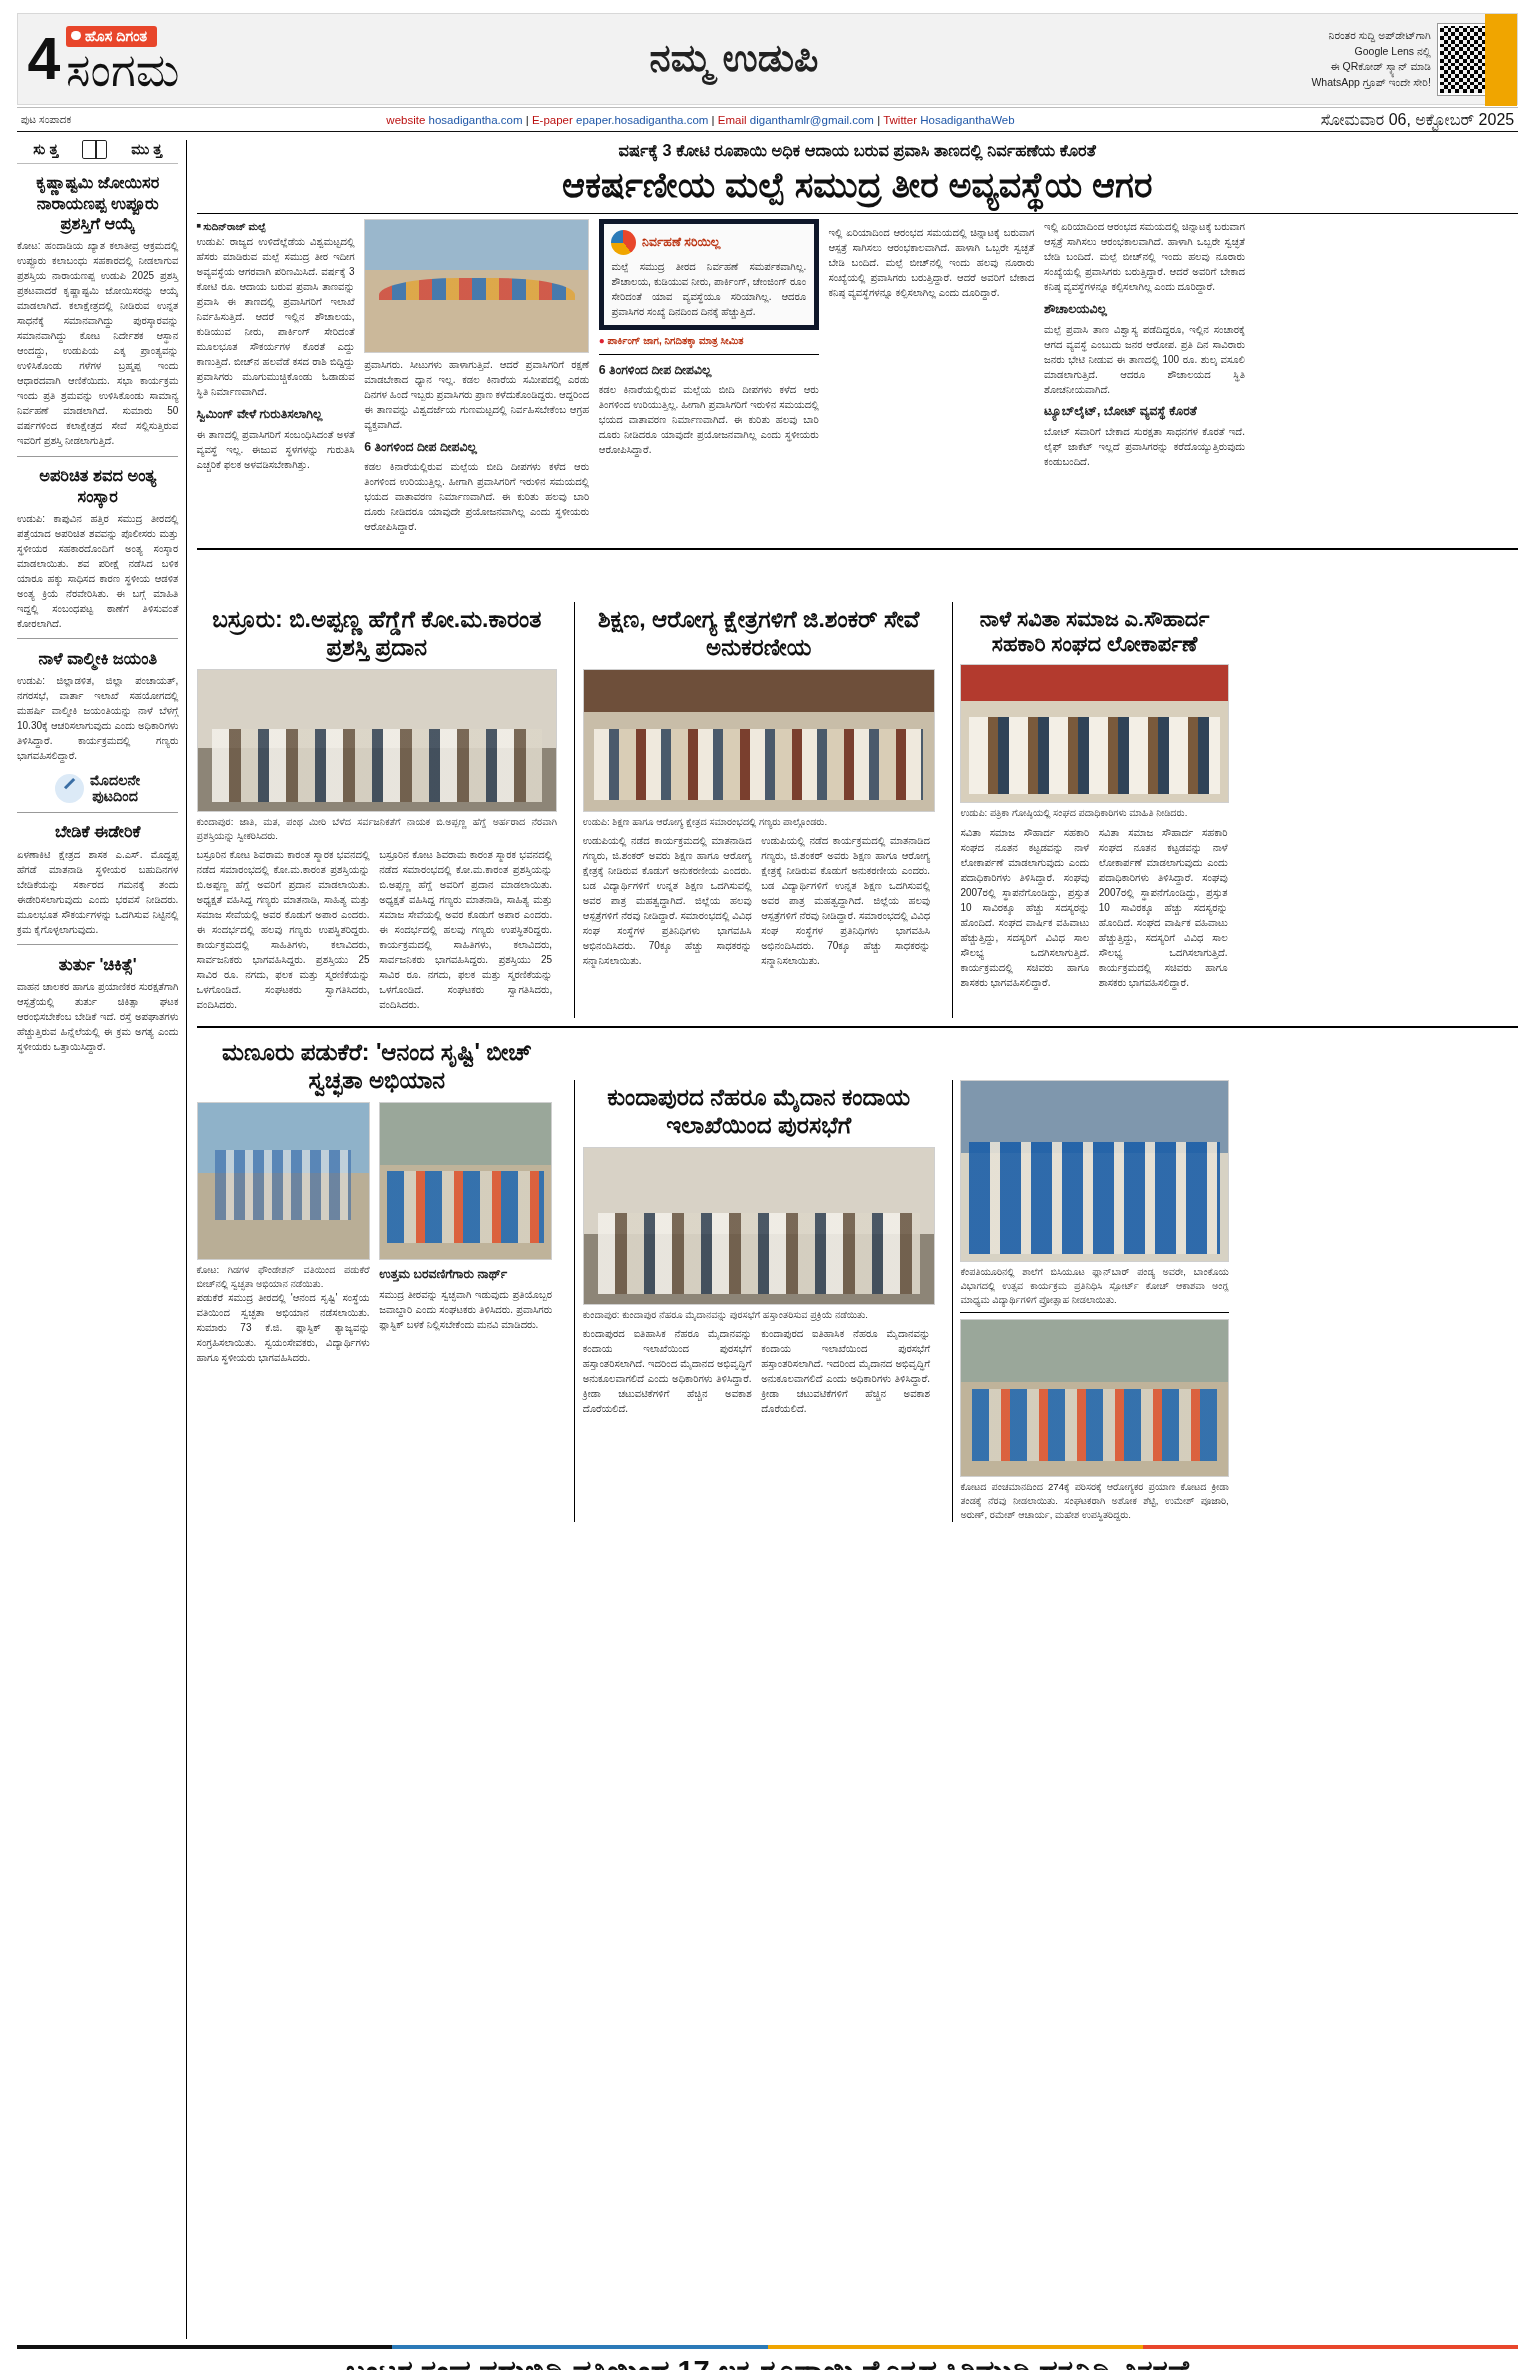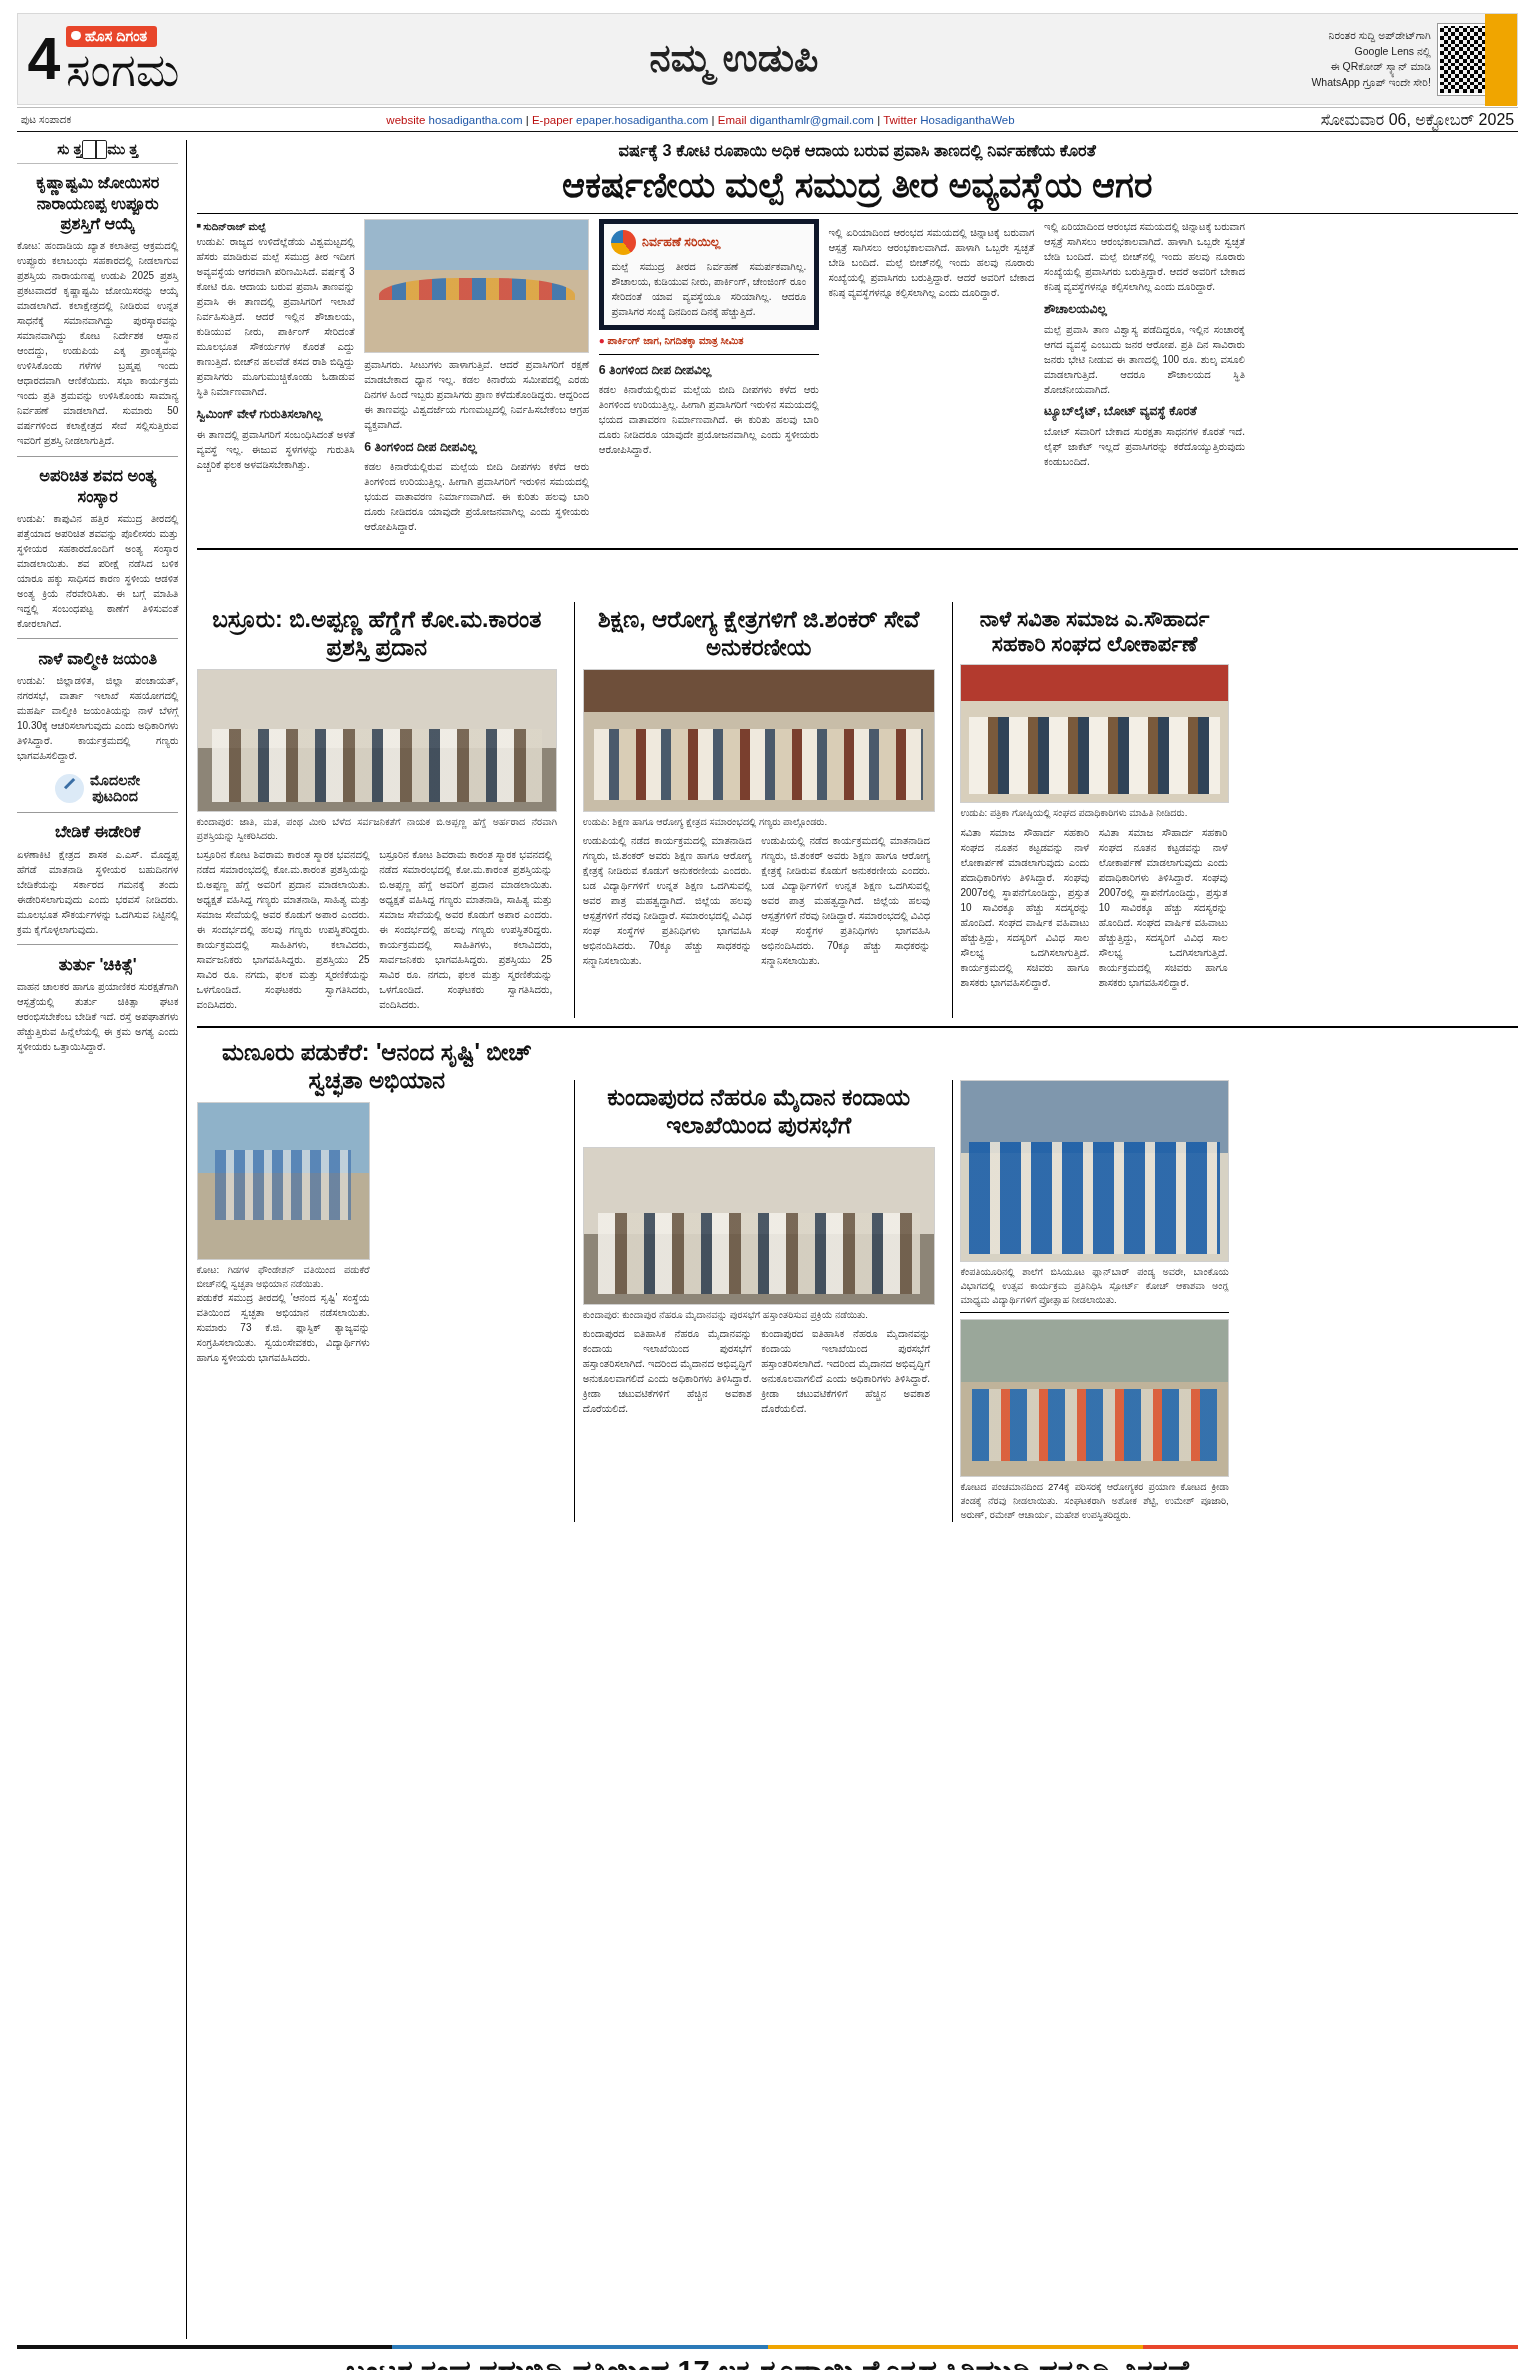--- a/index.html
+++ b/index.html
@@ -54,21 +54,21 @@
   .infobar .mid a { color:#1f57a8; text-decoration:none; }
   .infobar .mid .lbl { color:#b11; }
   .infobar .right { width:239px; text-align:right; font-size:16px; padding-right:3.8px; }
 
   
   .body-wrap { display:flex; margin-top:7.6px; height:2199px; }
   .rail { width:170px; padding-right:7.6px; border-right:1px solid #000; }
   .content { flex:1; padding-left:9.6px; }
 
   
-  .rail-head { display:flex; align-items:center; justify-content:center; gap:0; border-bottom:1px solid #bbb; padding-bottom:3.8px;}
+  .rail-head { display:flex; align-items:center; justify-content:center; gap:24px; border-bottom:1px solid #bbb; padding-bottom:3.8px;}
   .rail-head span{ font-size:14.3px; font-weight:bold; }
   .book-ico { width:25px; height:19px; border:1.9px solid #222; border-radius:1.9px; position:relative;}
   .book-ico:after{content:"";position:absolute;left:50%;top:0;width:1.9px;height:100%;background:#222;}
   .rail h3 { font-size:16.3px; font-weight:bold; text-align:center; margin:8.6px 0 4.8px; line-height:1.25; color:#111;}
   .rail p { font-size:10px; line-height:1.5; text-align:justify; margin:0 0 5.7px; color:#222;}
   .rail-rule { border:0; border-top:1px solid #999; margin:7.6px 0; }
   .pen-head{ display:flex; align-items:center; gap:5.7px; justify-content:center; margin:9.6px 0 1.9px;}
   .pen-ico{ width:29px;height:29px;border-radius:50%;background:#dceaf7;position:relative;}
   .pen-ico:after{content:"";position:absolute;left:7.6px;top:7.6px;width:13.4px;height:2.9px;background:#3a6ea5;transform:rotate(-45deg);}
   .pen-title{ font-size:14.3px;font-weight:bold;color:#1a1a1a;line-height:1.1;text-align:center;}
@@ -331,20 +331,25 @@
 
       <div class="cols">
         <div class="col" style="width:368px;padding-right:7.6px">
           <div class="sec-head">ಮಣೂರು ಪಡುಕೆರೆ: 'ಆನಂದ ಸೃಷ್ಟಿ' ಬೀಚ್ ಸ್ವಚ್ಛತಾ ಅಭಿಯಾನ</div>
           <div class="cols">
             <div style="width:48%">
               <div class="photo sea" style="height:158px"></div>
               <div class="cap">ಕೋಟ: ಗಿಡಗಳ ಫೌಂಡೇಶನ್ ವತಿಯಿಂದ ಪಡುಕೆರೆ ಬೀಚ್‌ನಲ್ಲಿ ಸ್ವಚ್ಛತಾ ಅಭಿಯಾನ ನಡೆಯಿತು.</div>
               <p>ಪಡುಕೆರೆ ಸಮುದ್ರ ತೀರದಲ್ಲಿ 'ಆನಂದ ಸೃಷ್ಟಿ' ಸಂಸ್ಥೆಯ ವತಿಯಿಂದ ಸ್ವಚ್ಛತಾ ಅಭಿಯಾನ ನಡೆಸಲಾಯಿತು. ಸುಮಾರು 73 ಕೆ.ಜಿ. ಪ್ಲಾಸ್ಟಿಕ್ ತ್ಯಾಜ್ಯವನ್ನು ಸಂಗ್ರಹಿಸಲಾಯಿತು. ಸ್ವಯಂಸೇವಕರು, ವಿದ್ಯಾರ್ಥಿಗಳು ಹಾಗೂ ಸ್ಥಳೀಯರು ಭಾಗವಹಿಸಿದರು.</p>
             </div>
+            <div style="width:48%">
+              <div class="photo cleanup" style="height:158px"></div>
+              <div class="subhead">ಉತ್ತಮ ಬರವಣಿಗೆಗಾರು ನಾರ್ಥ್</div>
+              <p>ಸಮುದ್ರ ತೀರವನ್ನು ಸ್ವಚ್ಛವಾಗಿ ಇಡುವುದು ಪ್ರತಿಯೊಬ್ಬರ ಜವಾಬ್ದಾರಿ ಎಂದು ಸಂಘಟಕರು ತಿಳಿಸಿದರು. ಪ್ರವಾಸಿಗರು ಪ್ಲಾಸ್ಟಿಕ್ ಬಳಕೆ ನಿಲ್ಲಿಸಬೇಕೆಂದು ಮನವಿ ಮಾಡಿದರು.</p>
+            </div>
           </div>
         </div>
 
         <div class="col vline" style="width:368px;padding-left:7.6px;padding-right:7.6px">
           <div class="sec-head">ಕುಂದಾಪುರದ ನೆಹರೂ ಮೈದಾನ ಕಂದಾಯ ಇಲಾಖೆಯಿಂದ ಪುರಸಭೆಗೆ</div>
           <div class="photo group" style="height:158px"></div>
           <div class="cap">ಕುಂದಾಪುರ: ಕುಂದಾಪುರ ನೆಹರೂ ಮೈದಾನವನ್ನು ಪುರಸಭೆಗೆ ಹಸ್ತಾಂತರಿಸುವ ಪ್ರಕ್ರಿಯೆ ನಡೆಯಿತು.</div>
           <div class="cols" style="margin-top:4.8px">
             <p style="width:48%">ಕುಂದಾಪುರದ ಐತಿಹಾಸಿಕ ನೆಹರೂ ಮೈದಾನವನ್ನು ಕಂದಾಯ ಇಲಾಖೆಯಿಂದ ಪುರಸಭೆಗೆ ಹಸ್ತಾಂತರಿಸಲಾಗಿದೆ. ಇದರಿಂದ ಮೈದಾನದ ಅಭಿವೃದ್ಧಿಗೆ ಅನುಕೂಲವಾಗಲಿದೆ ಎಂದು ಅಧಿಕಾರಿಗಳು ತಿಳಿಸಿದ್ದಾರೆ. ಕ್ರೀಡಾ ಚಟುವಟಿಕೆಗಳಿಗೆ ಹೆಚ್ಚಿನ ಅವಕಾಶ ದೊರೆಯಲಿದೆ.</p>
             <p style="width:48%">ಕುಂದಾಪುರದ ಐತಿಹಾಸಿಕ ನೆಹರೂ ಮೈದಾನವನ್ನು ಕಂದಾಯ ಇಲಾಖೆಯಿಂದ ಪುರಸಭೆಗೆ ಹಸ್ತಾಂತರಿಸಲಾಗಿದೆ. ಇದರಿಂದ ಮೈದಾನದ ಅಭಿವೃದ್ಧಿಗೆ ಅನುಕೂಲವಾಗಲಿದೆ ಎಂದು ಅಧಿಕಾರಿಗಳು ತಿಳಿಸಿದ್ದಾರೆ. ಕ್ರೀಡಾ ಚಟುವಟಿಕೆಗಳಿಗೆ ಹೆಚ್ಚಿನ ಅವಕಾಶ ದೊರೆಯಲಿದೆ.</p>

